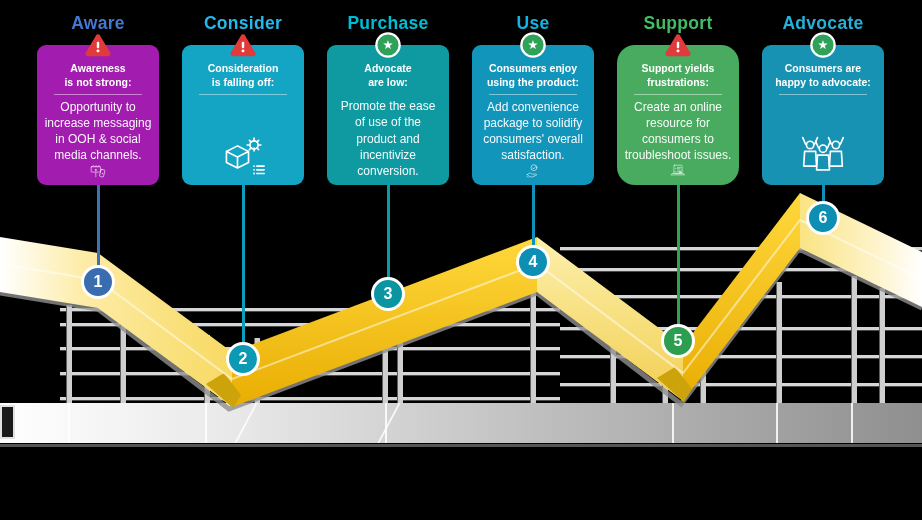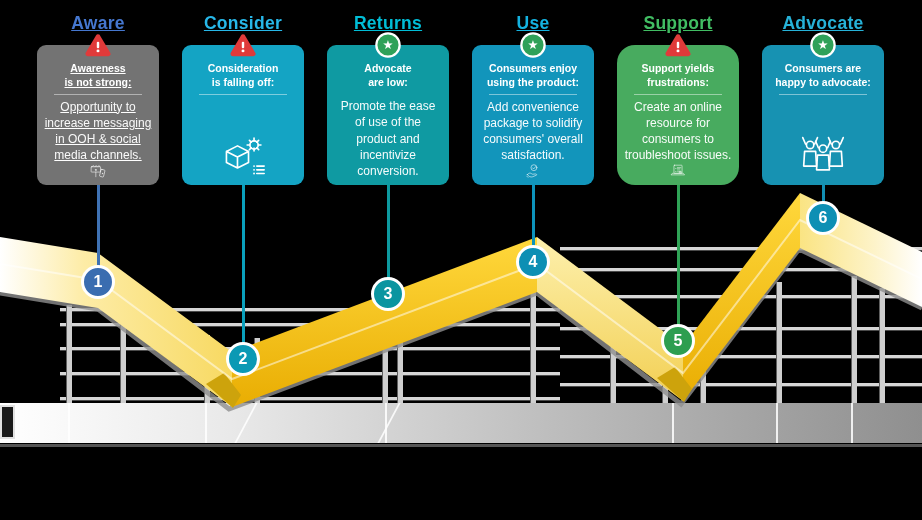--- a/index.html
+++ b/index.html
@@ -1,21 +1,21 @@
 <!DOCTYPE html>
 <html><head>
 <meta charset="utf-8">
 <style>
   html,body{margin:0;padding:0;background:#000;}
   .canvas{position:relative;width:922px;height:520px;background:#000;overflow:hidden;
           font-family:"Liberation Sans",sans-serif;}
 
   
   .stage-title{position:absolute;top:13px;width:144px;text-align:center;
-               font-size:17.5px;font-weight:700;letter-spacing:.3px;z-index:6;text-decoration:underline;}
+               font-size:17.5px;font-weight:700;letter-spacing:.3px;z-index:6;}
 
   
   .card{position:absolute;top:45px;width:122px;height:140px;border-radius:9px;
         z-index:6;display:flex;flex-direction:column;align-items:center;
         padding:17px 7px 6px;box-sizing:border-box;color:#fff;text-align:center;}
   .card .heading{font-size:10.5px;font-weight:700;line-height:1.3;white-space:pre-line;}
   .card .divider{width:88px;height:1px;background:rgba(255,255,255,.45);margin:5px auto 4px;}
   .card .body{font-size:12px;line-height:1.35;color:rgba(255,255,255,.96);}
   .card .art{margin-top:auto;}
   .badge{position:absolute;top:-14px;left:50%;transform:translateX(-50%);width:28px;height:28px;}
@@ -140,26 +140,26 @@
     </div>
   <div class="marker" style="left: 661px; top: 324px; background-color: rgb(45, 158, 80);">
       <span>5</span>
     </div>
   <div class="marker" style="left: 806px; top: 201px; background-color: rgb(13, 143, 180);">
       <span>6</span>
     </div>
 
   <div class="stage-title" style="left: 26px; color: rgb(69, 119, 207);">Aware</div>
   <div class="stage-title" style="left: 171px; color: rgb(39, 183, 232);">Consider</div>
-  <div class="stage-title" style="left: 316px; color: rgb(0, 189, 214);">Returns</div>
+  <div class="stage-title" style="left: 316px; color: rgb(0, 189, 214);">Purchase</div>
   <div class="stage-title" style="left: 461px; color: rgb(20, 178, 224);">Use</div>
   <div class="stage-title" style="left: 606px; color: rgb(65, 189, 99);">Support</div>
   <div class="stage-title" style="left: 751px; color: rgb(38, 178, 216);">Advocate</div>
 
-  <div class="card" style="left: 37px; background-color: #737373; text-decoration: underline;">
+  <div class="card" style="left: 37px; background-color: #a21caf;">
     <svg class="badge" viewBox="0 0 30 30">
       <polygon points="15,6 26,24.5 4,24.5" fill="#e03a3a" stroke="#e03a3a" stroke-width="5" stroke-linejoin="round"></polygon>
       <rect x="13.7" y="11.5" width="2.6" height="7" rx="1.2" fill="#fff"></rect>
         <circle cx="15" cy="21.3" r="1.6" fill="#fff"></circle>
     </svg>
     <div class="heading">Awareness
 is not strong:</div>
     <div class="divider"></div>
     <div class="body">Opportunity to increase messaging in OOH &amp; social media channels.</div>
     <svg class="art" width="56" height="46" viewBox="0 0 60 50">

